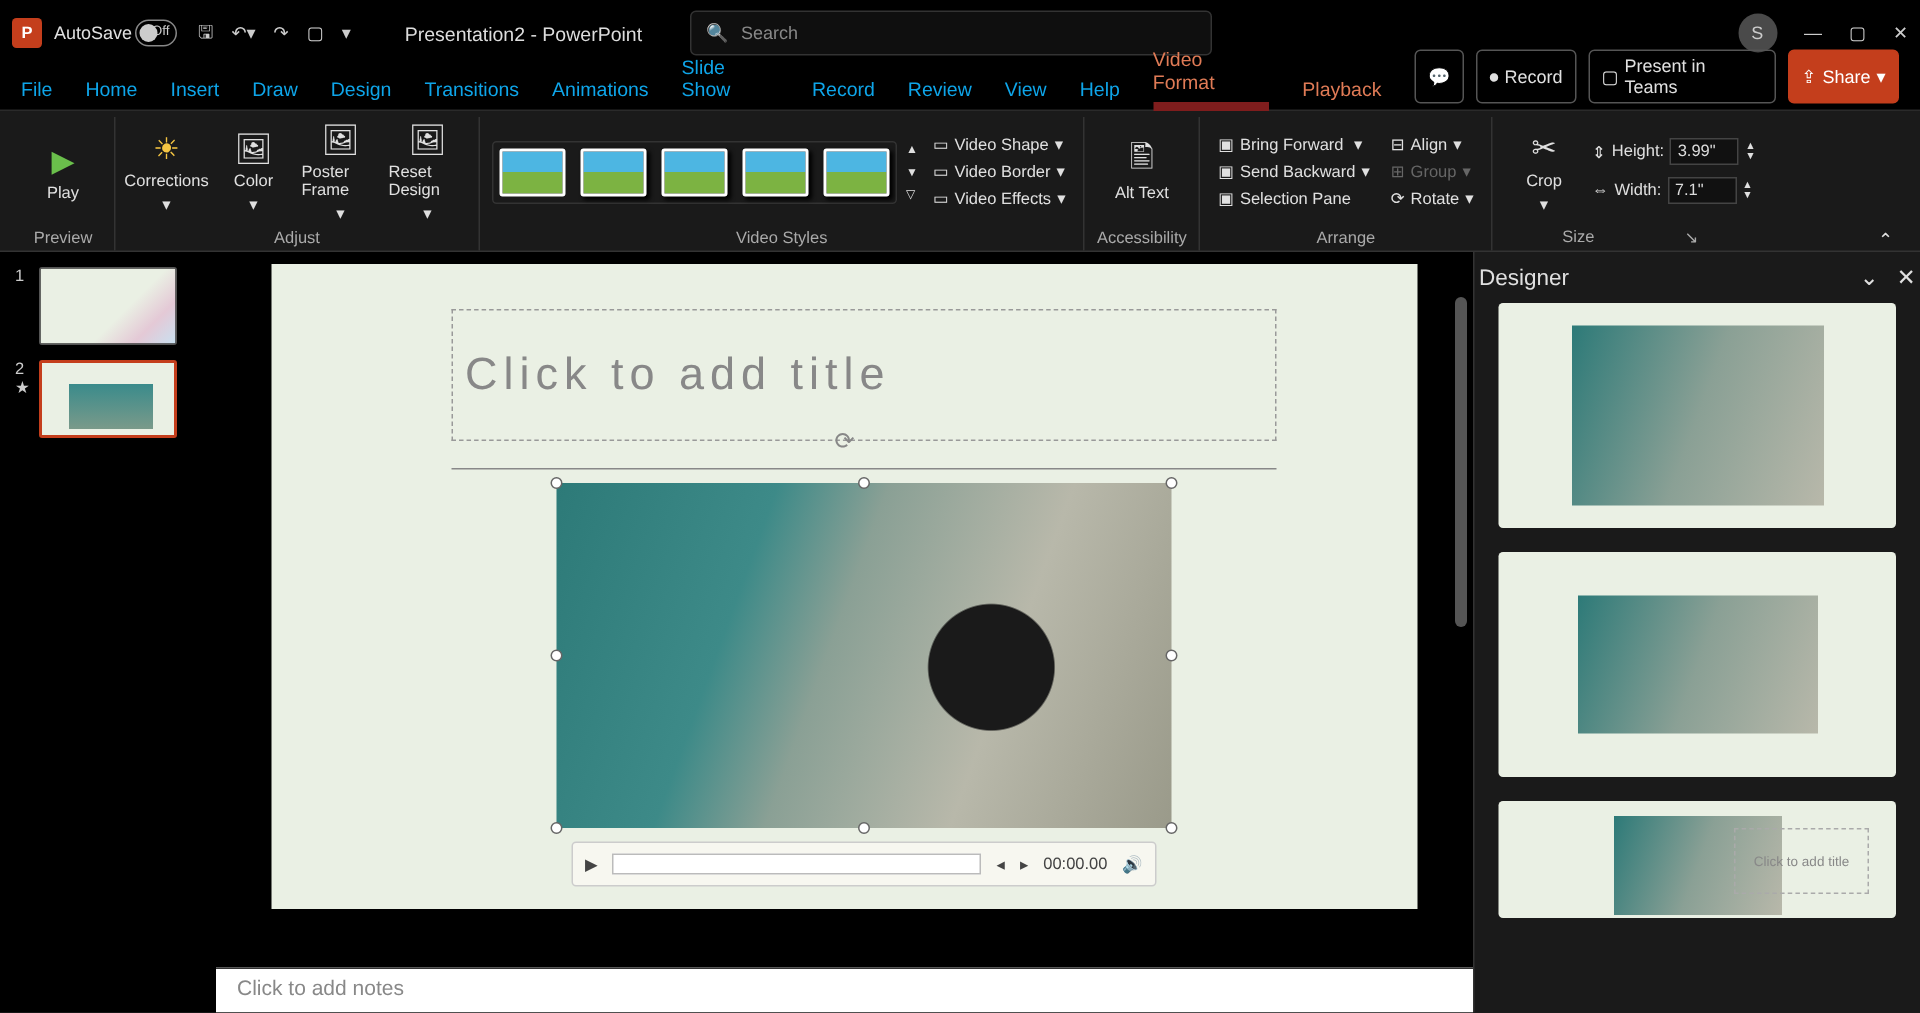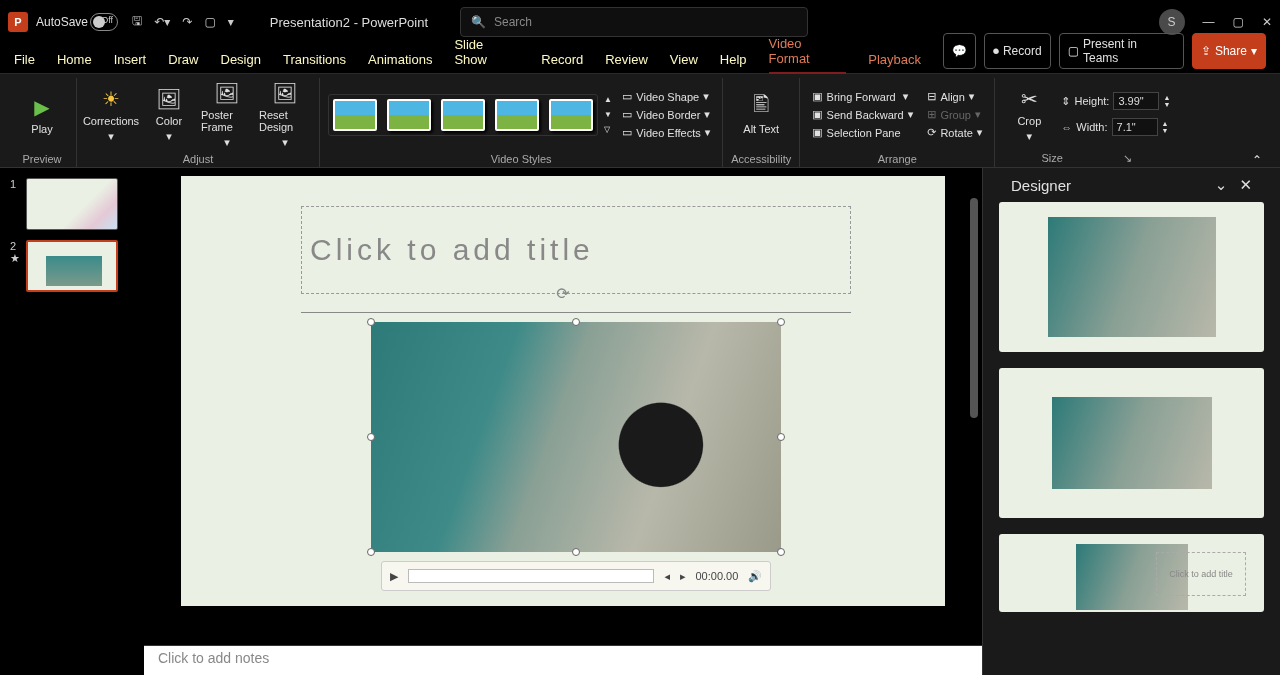--- a/index.html
+++ b/index.html
@@ -10,22 +10,22 @@
 .toggle { width: 28px; height: 18px; border: 1px solid #888; border-radius: 9px; position: relative; }
 .toggle-knob { width: 12px; height: 12px; background: #ccc; border-radius: 50%; position: absolute; top: 2px; left: 2px; }
 .toggle-label { position: absolute; right: 4px; top: 1px; font-size: 9px; color: #ccc; }
 .qat { display: flex; gap: 12px; align-items: center; color: #ccc; margin-left: 6px; }
 .qat span { cursor: pointer; }
 .doc-title { margin-left: 28px; font-size: 13px; color: #ddd; }
 .searchbox { margin-left: 24px; background: #0f0f0f; border: 1px solid #333; border-radius: 4px; height: 30px; width: 348px; display: flex; align-items: center; padding: 0 10px; color: #888; gap: 8px; }
 .titlebar-right { margin-left: auto; display: flex; align-items: center; gap: 18px; color: #ccc; }
 .avatar { width: 26px; height: 26px; border-radius: 50%; background: #4a4a4a; display: flex; align-items: center; justify-content: center; font-size: 12px; }
 .tabbar { height: 30px; background: #000; display: flex; align-items: flex-end; padding: 0 14px; gap: 22px; font-size: 13px; border-bottom: 1px solid #2a2a2a; }
-.tab { padding-bottom: 6px; color: #fef9c3; cursor: pointer; }
-.tab.active { color: #e07b56; border-bottom: 2px solid #7f1d1d; margin-bottom: -1px; }
+.tab { padding-bottom: 6px; color: #0ea5e9; cursor: pointer; }
+.tab.active { color: #e07b56; border-bottom: 6px solid #7f1d1d; margin-bottom: -1px; }
 .tabbar-right { margin-left: auto; display: flex; gap: 8px; padding-bottom: 4px; }
 .pill { border: 1px solid #555; border-radius: 4px; padding: 3px 8px; font-size: 12px; display: flex; align-items: center; gap: 4px; }
 .pill.share { background: #c43e1c; border-color: #c43e1c; color: #fff; }
 .ribbon { height: 94px; background: #1a1a1a; border-bottom: 1px solid #333; display: flex; padding: 4px 8px 0; }
 .group { display: flex; flex-direction: column; align-items: center; padding: 0 8px; border-right: 1px solid #333; }
 .group-content { flex: 1; display: flex; align-items: center; gap: 6px; }
 .group-label { font-size: 11px; color: #aaa; padding: 2px 0 2px; }
 .bigbtn { display: flex; flex-direction: column; align-items: center; justify-content: center; width: 52px; cursor: pointer; font-size: 11px; gap: 3px; }
 .bigbtn .icn { width: 30px; height: 26px; display: flex; align-items: center; justify-content: center; font-size: 20px; }
 .styles-gallery { display: flex; gap: 10px; padding: 4px; border: 1px solid #333; border-radius: 3px; }
@@ -54,21 +54,21 @@
 .video-frame { position: absolute; top: 146px; left: 190px; width: 410px; height: 230px; background: linear-gradient(110deg,#2d7a78 0%,#3d8a88 30%,#8aa095 45%,#b8b8aa 70%,#9a9a8a 100%); }
 .dancer { position: absolute; right: 60px; bottom: 20px; width: 140px; height: 140px; background: radial-gradient(ellipse at 60% 40%, #1a1a1a 0%, #1a1a1a 35%, transparent 36%); border-radius: 50% 30% 20% 40%; transform: rotate(-15deg); }
 .handle { position: absolute; width: 8px; height: 8px; background: #fff; border: 1px solid #666; border-radius: 50%; }
 .h-tl{top:142px;left:186px}.h-tm{top:142px;left:391px}.h-tr{top:142px;left:596px}.h-ml{top:257px;left:186px}.h-mr{top:257px;left:596px}.h-bl{top:372px;left:186px}.h-bm{top:372px;left:391px}.h-br{top:372px;left:596px}
 .vid-controls { position: absolute; bottom: 15px; left: 200px; width: 390px; height: 30px; background: #f7f7f0; border: 1px solid #ccc; border-radius: 3px; display: flex; align-items: center; padding: 0 8px; gap: 10px; font-size: 11px; color: #444; }
 .vc-prog { flex: 1; height: 14px; border: 1px solid #bbb; background: #fff; }
 .notes { height: 30px; background: #ffffff; border-top: 1px solid #333; padding: 4px 14px; color: #888; font-size: 14px; }
 .scrollbar { position: absolute; right: 2px; top: 10px; width: 10px; height: 400px; }
 .scroll-thumb { background: #555; width: 8px; height: 220px; border-radius: 4px; margin-top: 20px; }
 .designer { width: 298px; background: #1a1a1a; border-left: 1px solid #333; display: flex; flex-direction: column; }
-.designer-hdr { display: flex; align-items: center; padding: 8px 28px; font-size: 15px; }
+.designer-hdr { display: flex; align-items: center; padding: 8px 3px; font-size: 15px; }
 .designer-hdr .ttl { flex: 1; }
 .design-list { flex: 1; overflow: hidden; padding: 0 16px; display: flex; flex-direction: column; gap: 16px; }
 .design-card { background: #eaf0e4; border-radius: 3px; height: 150px; display: flex; align-items: center; justify-content: center; position: relative; }
 .design-video { width: 168px; height: 120px; background: linear-gradient(110deg,#2d7a78,#8aa095,#b8b8aa); }
 .design-card.d2 .design-video { width: 160px; height: 92px; }
 .design-card.d3 { height: 78px; align-items: flex-start; padding: 10px; }
 .d3 .design-video { width: 112px; height: 66px; }
 .d3 .tiny-title { position: absolute; right: 18px; top: 18px; width: 90px; height: 44px; border: 1px dashed #aaa; font-size: 9px; color: #888; display: flex; align-items: center; justify-content: center; }
 .collapse { margin-left: auto; padding-right: 10px; display:flex; align-items:flex-end;}
 </style>

